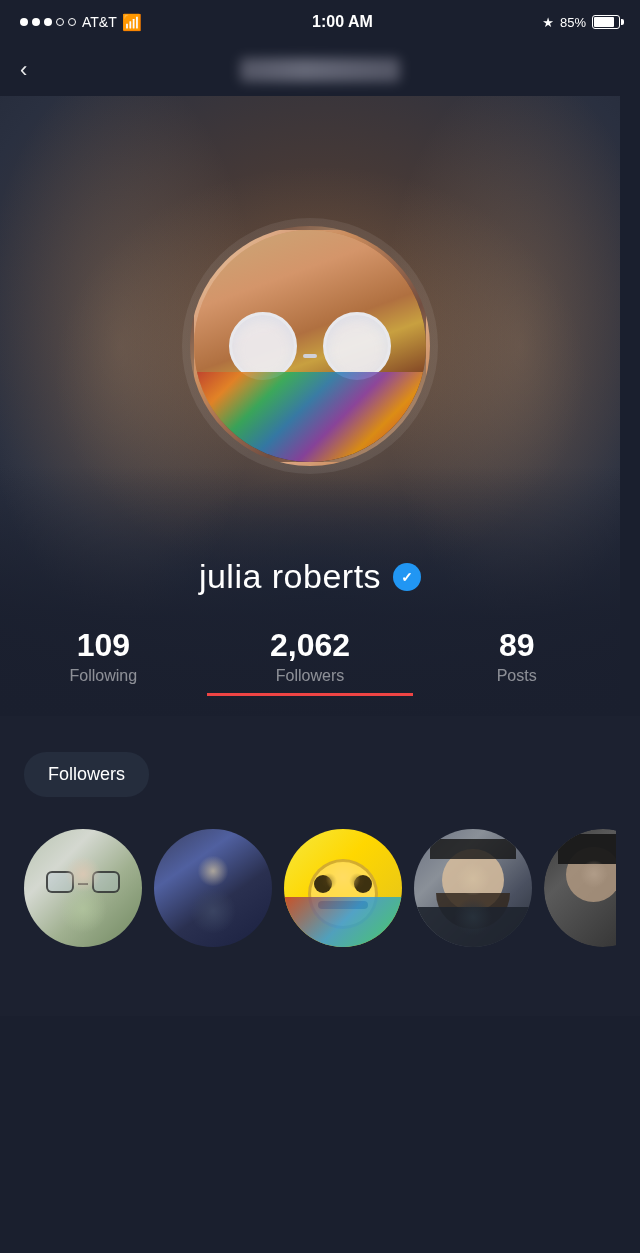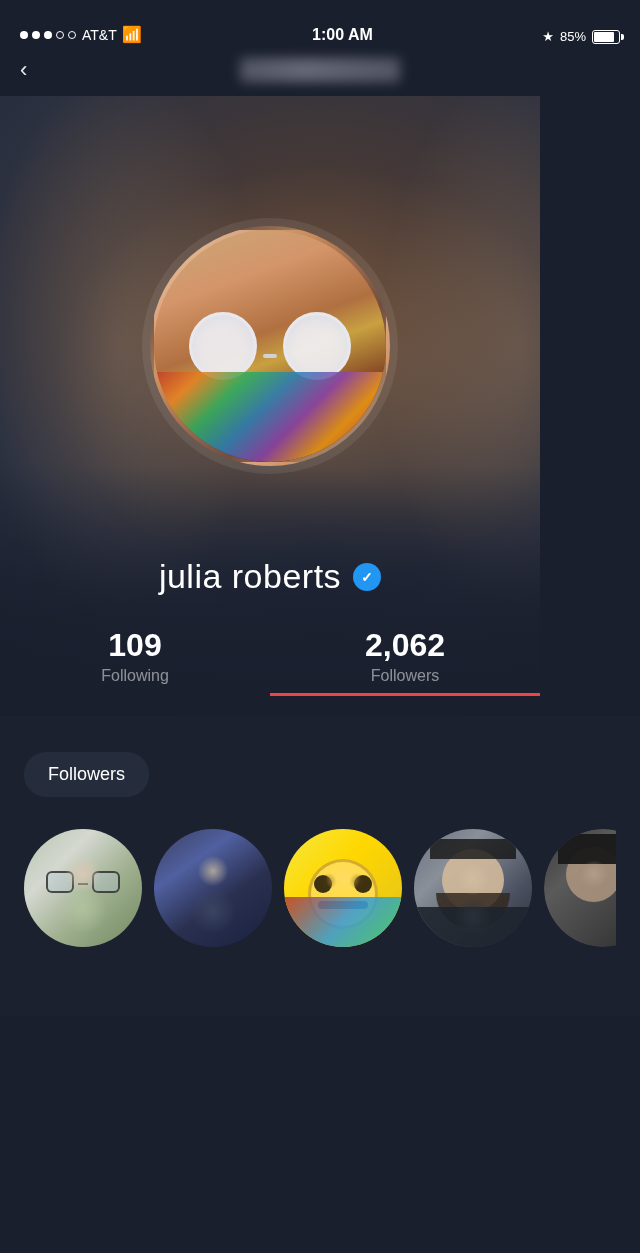--- a/index.html
+++ b/index.html
@@ -11,21 +11,21 @@
       background: #1a1f2e;
       font-family: -apple-system, 'Helvetica Neue', Arial, sans-serif;
       overflow-x: hidden;
     }
 
     
     .status-bar {
       background: #1a1f2e;
       height: 44px;
       display: flex;
-      align-items: flex-end;
+      align-items: center;
       justify-content: space-between;
       padding: 0 20px;
       font-size: 14px;
       color: #ffffff;
     }
     .status-left { display: flex; align-items: center; gap: 6px; }
     .status-dots { display: flex; gap: 4px; }
     .status-dots span {
       width: 8px; height: 8px; border-radius: 50%;
       background: #ffffff;
@@ -77,21 +77,21 @@
       height: 24px;
       background: linear-gradient(90deg, #8a8a9a 0%, #b0b0c0 40%, #8a8a9a 100%);
       border-radius: 4px;
       filter: blur(6px);
       opacity: 0.5;
     }
 
     
     .hero {
       position: relative;
-      width: 540px;
+      width: 620px;
       height: 620px;
       overflow: hidden;
       background: #2a3040;
     }
 
     
     .hero-bg {
       position: absolute;
       inset: 0;
       background:
@@ -432,20 +432,24 @@
 
   <div class="stats-row">
     <div class="stat-item">
       <span class="stat-number">109</span>
       <span class="stat-label">Following</span>
     </div>
     <div class="stat-item active">
       <span class="stat-number">2,062</span>
       <span class="stat-label">Followers</span>
     </div>
+    <div class="stat-item">
+      <span class="stat-number">89</span>
+      <span class="stat-label">Posts</span>
+    </div>
   </div>
 
 </div>
 
 <div class="followers-section">
   <button class="followers-btn">Followers</button>
 
   <div class="followers-avatars">
 
     <div class="follower-avatar avatar-1">

